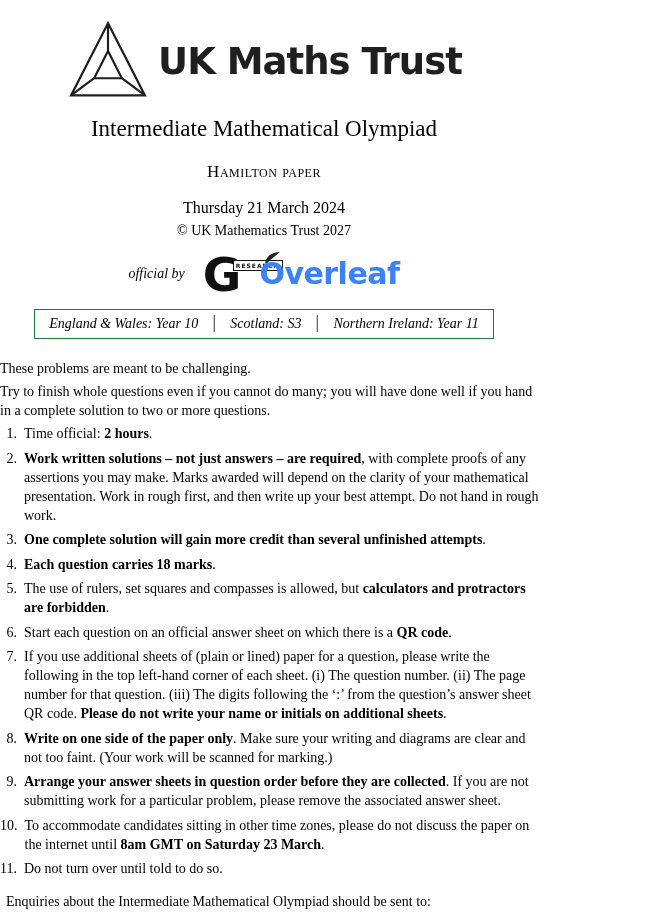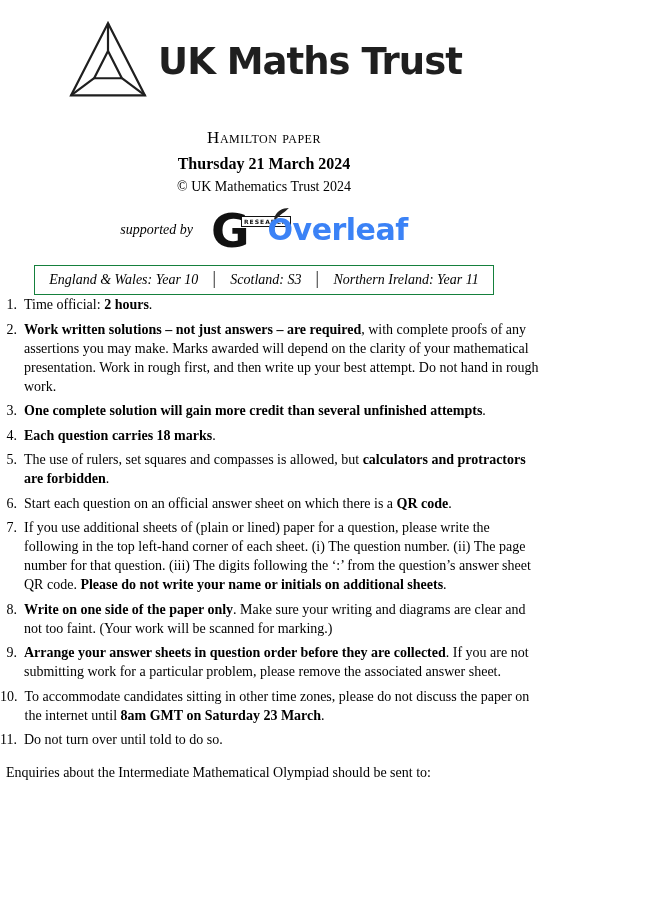--- a/index.html
+++ b/index.html
@@ -18,21 +18,21 @@
   .brand{
     font-family:"DejaVu Sans", sans-serif;
     font-weight:bold;font-size:37px;letter-spacing:-1px;color:#1f1f1f;
     line-height:1;
   }
 
   
   .title-block{text-align:center;margin-top:8px;}
   .doc-title{font-size:23px;line-height:1.15;}
   .paper-name{font-variant:small-caps;font-size:17px;margin-top:20px;letter-spacing:0.5px;}
-  .doc-date{font-weight:bold;font-size:16px;margin-top:7px;}
+  .doc-date{font-weight:normal;font-size:16px;margin-top:17px;}
   .copyright{font-size:14px;margin-top:6px;}
 
   
   .supported-row{
     display:flex;align-items:center;justify-content:center;
     margin-top:10px;gap:18px;height:50px;
   }
   .supported-label{font-style:italic;font-size:14px;}
   .gresearch{position:relative;display:flex;align-items:center;height:50px;}
   .gresearch .g-letter{
@@ -93,27 +93,28 @@
         <path d="M50 36 L33.5 68.5 L66.5 68.5 Z"></path>
         <path d="M50 3 L50 36"></path>
         <path d="M6 89 L33.5 68.5"></path>
         <path d="M94 89 L66.5 68.5"></path>
       </g>
     </svg>
     <div class="brand">UK Maths Trust</div>
   </div>
 
   <div class="title-block">
+    <div class="doc-title">Intermediate Mathematical Olympiad</div>
     <div class="paper-name">Hamilton paper</div>
     <div class="doc-date">Thursday 21 March 2024</div>
-    <div class="copyright">© UK Mathematics Trust 2024</div>
+    <div class="copyright">© UK Mathematics Trust 2027</div>
   </div>
 
   <div class="supported-row">
-    <span class="supported-label">supported by</span>
+    <span class="supported-label">official by</span>
     <span class="gresearch">
       <span class="g-letter">G</span>
       <span class="g-sub">RESEARCH</span>
     </span>
     <span class="overleaf">
       <svg viewBox="0 0 20 16">
         <path d="M2 14 C4 4 12 1 19 1 C14 6 10 8 4 14 Z" fill="#222"></path>
       </svg>
       <span class="ol-text">Overleaf</span>
     </span>
@@ -124,20 +125,24 @@
         <span>England &amp; Wales: Year 10</span>
         <span class="elig-sep">│</span>
         <span>Scotland: S3</span>
         <span class="elig-sep">│</span>
         <span>Northern Ireland: Year 11</span>
       </div>
   </div>
 
   <div class="content">
 
+    <div class="intro">
+      <p>These problems are meant to be challenging.</p>
+      <p>Try to finish whole questions even if you cannot do many; you will have done well if you hand in a complete solution to two or more questions.</p>
+    </div>
 
     <div class="ilist" id="instruction-list">
         <div class="item">
           <span class="num">1.</span>
           <span class="txt"><span>Time official: </span><span class="b">2 hours</span><span>.</span></span>
         </div>
         <div class="item">
           <span class="num">2.</span>
           <span class="txt"><span class="b">Work written solutions – not just answers – are required</span><span>, with complete proofs of any assertions you may make. Marks awarded will depend on the clarity of your mathematical presentation. Work in rough first, and then write up your best attempt. Do not hand in rough work.</span></span>
         </div>

